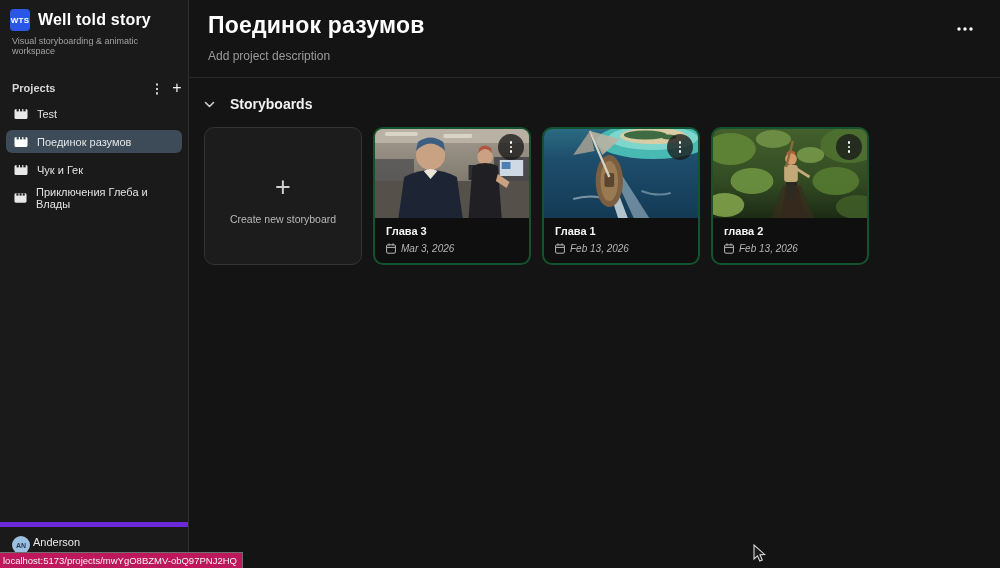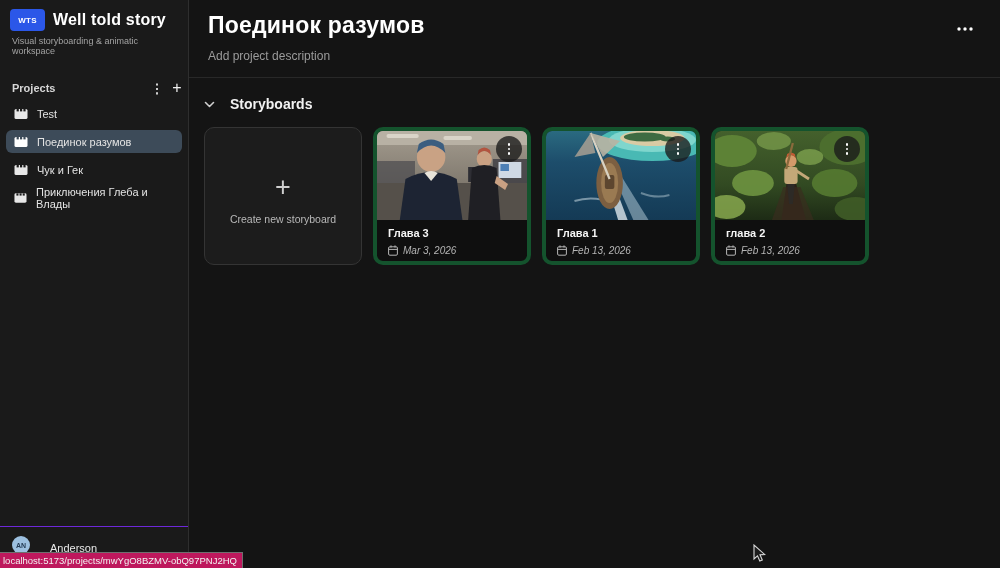--- a/index.html
+++ b/index.html
@@ -10,21 +10,21 @@
   }
 
   
   .sidebar {
     position:absolute; left:0; top:0; bottom:0; width:189px;
     background:#1a1a1a; border-right:1px solid #2e2e2e;
   }
   .brand { padding:9px 10px 0 10px; }
   .brand-row { display:flex; align-items:center; gap:8px; }
   .logo {
-    width:35px; height:22px; background:#2b57e8; border-radius:4px;
+    width:20px; height:22px; background:#2b57e8; border-radius:4px;
     display:flex; align-items:center; justify-content:center;
     color:#fff; font-size:8px; font-weight:bold; letter-spacing:.2px;
   }
   .brand-title { font-size:16px; font-weight:bold; color:#fff; letter-spacing:.2px; }
   .tagline { margin-top:5px; font-size:9px; color:#a3a3a3; padding-left:2px; }
 
   .projects-header {
     display:flex; align-items:center; margin:22px 1px 4px 12px;
   }
   .projects-label { font-size:11px; font-weight:bold; color:#d6d6d6; flex:1; }
@@ -40,22 +40,22 @@
   .project-item {
     display:flex; align-items:center; gap:9px;
     padding:5px 8px; border-radius:6px; margin-bottom:5px;
     font-size:11px; color:#e3e3e3; cursor:pointer; height:23px;
   }
   .project-item.selected { background:#3d4b59; }
   .film-icon { width:14px; height:12px; flex:0 0 aupx; }
 
   .sidebar-footer {
     position:absolute; left:0; right:0; bottom:14px;
-    border-top:1px solid #6d28d9; padding:9px 12px 0 12px;
-    display:flex; align-items:flex-end; gap:20px;
+    border-top:5px solid #6d28d9; padding:9px 12px 0 12px;
+    display:flex; align-items:flex-start; gap:3px;
   }
   .avatar {
     width:18px; height:18px; border-radius:50%; background:#9cc0e0;
     color:#243b55; font-size:7px; font-weight:bold;
     display:flex; align-items:center; justify-content:center;
   }
   .user-name { font-size:11px; color:#e8e8e8; }
 
   
   .status-bar {
@@ -77,21 +77,21 @@
 
   .section-header {
     display:flex; align-items:center; gap:15px;
     margin:18px 0 0 15px; cursor:pointer;
   }
   .section-title { font-size:14px; font-weight:bold; color:#f2f2f2; }
 
   .cards-row { display:flex; gap:11px; margin:15px 0 0 15px; }
   .card {
     width:158px; height:138px; border-radius:10px;
-    border:4px solid #14532d; overflow:hidden; position:relative;
+    border:2px solid #14532d; overflow:hidden; position:relative;
     background:#0f0f0f; cursor:pointer;
   }
   .create-card {
     background:#1c1c1c; border:1px solid #343434;
     display:flex; flex-direction:column; align-items:center; justify-content:center;
     gap:12px;
   }
   .create-plus { font-size:27px; font-weight:300; color:#cfcfcf; line-height:1; margin-top:6px; }
   .create-label { font-size:10.5px; color:#b8b8b8; }
 

